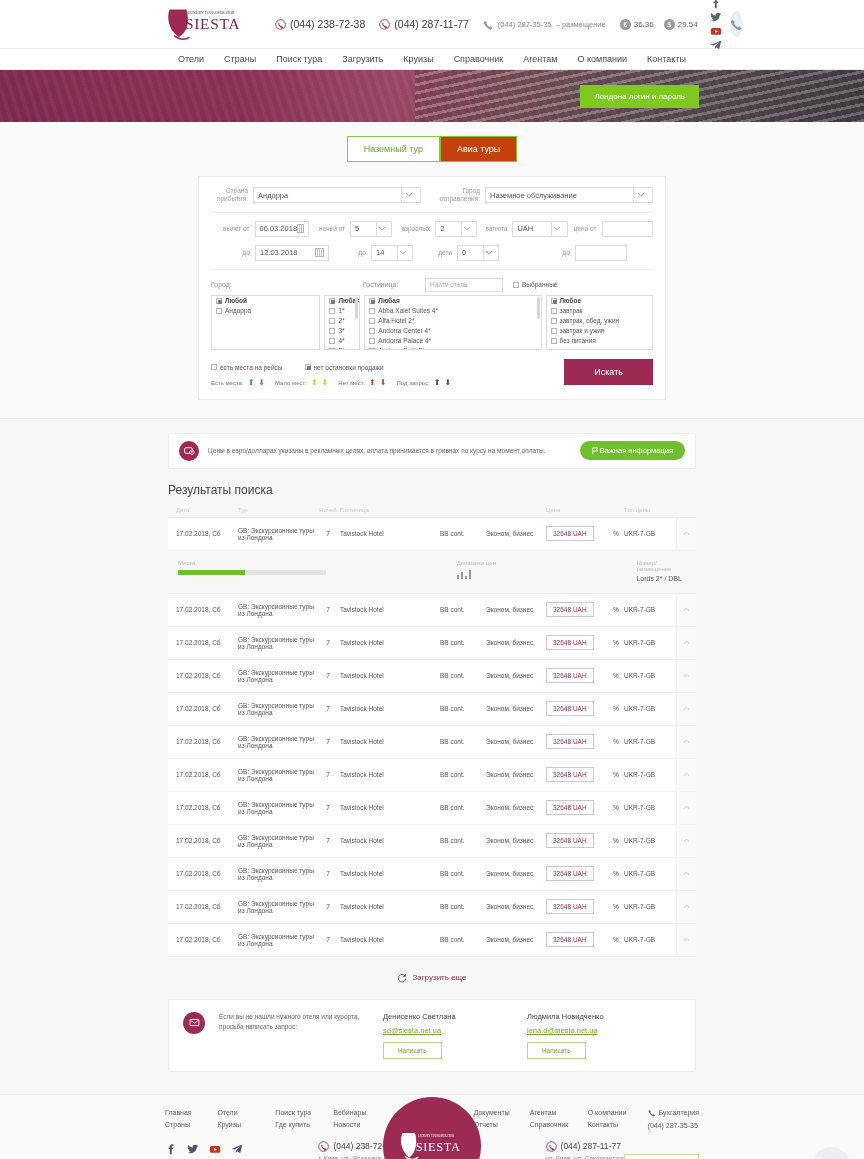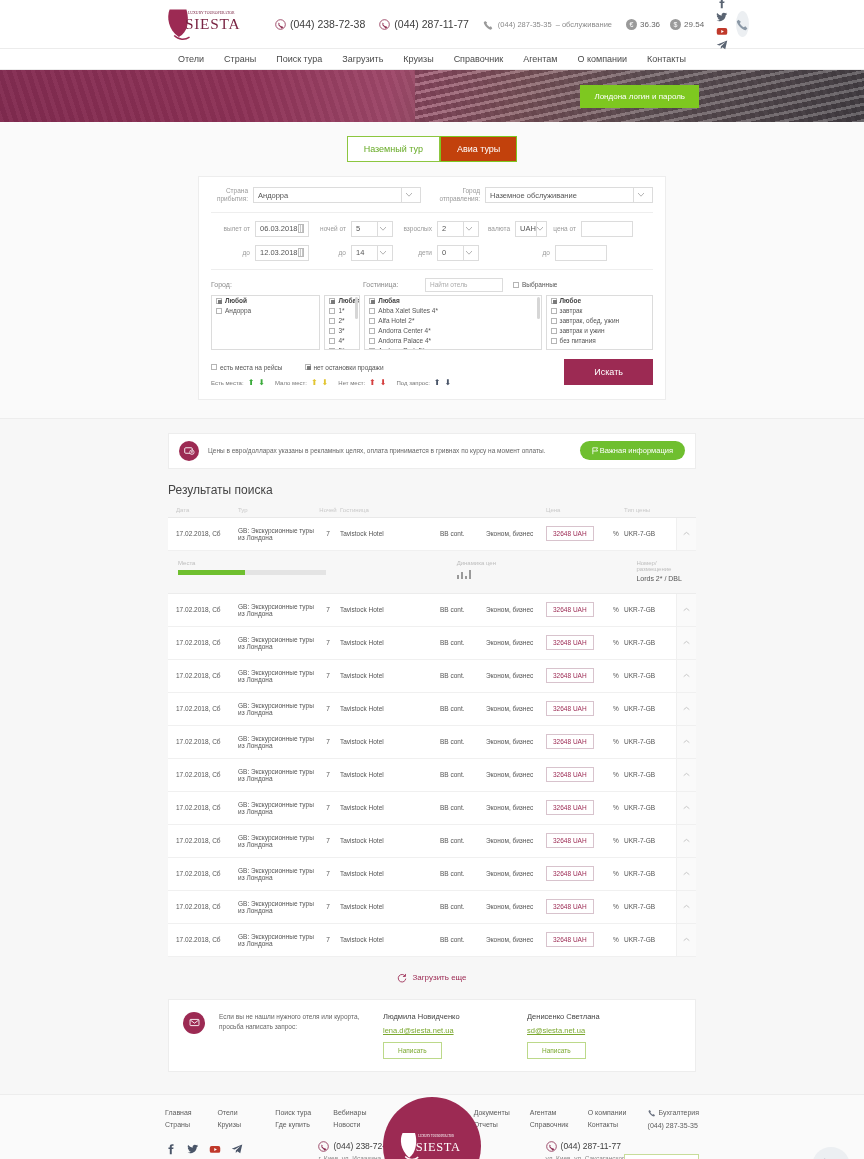--- a/index.html
+++ b/index.html
@@ -180,21 +180,21 @@
           </span>
         <span>(044) 287-11-77</span>
       </div>
       <div class="phone small">
         <span class="ph-ico" style="color:#9a9a9a">
             <svg viewBox="0 0 16 16">
               <path d="M3 3l3 2-1 2c1 2 2.5 3.5 4.5 4.5l2-1 2 3-2 2C8 15 2 10 1 5z" fill="currentColor"></path>
             </svg>
           </span>
         <span>(044) 287-35-35</span>
-        <span> – обслуживание</span>
+        <span> – размещение</span>
       </div>
     </div>
     <div class="rates">
       <div class="rate">
         <span class="rate-badge">€</span>
         <span>36.36</span>
       </div>
       <div class="rate">
         <span class="rate-badge">$</span>
         <span>29.54</span>
@@ -297,37 +297,37 @@
         <div class="lbl" style="width:44px">взрослых</div>
         <div class="ctrl" style="width:42px">
           <span class="selbox">2</span>
           <span class="selarrow">
               <svg width="6" height="4" viewBox="0 0 6 4">
                 <path d="M0 0l3 3.2L6 0" fill="none" stroke="#b3b3b3" stroke-width="1"></path>
               </svg>
             </span>
         </div>
         <div class="lbl" style="width:36px">валюта</div>
-        <div class="ctrl" style="width:32px">
+        <div class="ctrl" style="width:56px">
           <span class="selbox">UAH</span>
           <span class="selarrow">
               <svg width="6" height="4" viewBox="0 0 6 4">
                 <path d="M0 0l3 3.2L6 0" fill="none" stroke="#b3b3b3" stroke-width="1"></path>
               </svg>
             </span>
         </div>
         <div class="lbl" style="width:34px">цена от</div>
         <div class="ctrl" style="width:52px">
           <span></span>
         </div>
       </div>
 
       <div class="frow">
         <div class="lbl" style="width:44px">до</div>
-        <div class="ctrl" style="width:54px">
+        <div class="ctrl" style="width:74px">
           <span>12.03.2018</span>
           <span class="cal"></span>
         </div>
         <div class="lbl" style="width:42px">до</div>
         <div class="ctrl" style="width:42px">
           <span class="selbox">14</span>
           <span class="selarrow">
               <svg width="6" height="4" viewBox="0 0 6 4">
                 <path d="M0 0l3 3.2L6 0" fill="none" stroke="#b3b3b3" stroke-width="1"></path>
               </svg>
@@ -745,27 +745,27 @@
 
       <div class="contact">
         <div class="cico">
           <svg viewBox="0 0 16 16">
               <rect x="1.5" y="3.5" width="13" height="9" rx="1" fill="none" stroke="currentColor" stroke-width="1.3"></rect>
               <path d="M2 4.5l6 4.5 6-4.5" fill="none" stroke="currentColor" stroke-width="1.3"></path>
             </svg>
         </div>
         <div class="ctext">Если вы не нашли нужного отеля или курорта, просьба написать запрос:</div>
         <div class="cperson">
+          <div class="cname">Денисенко Светлана</div>
+          <a class="cmail" href="#">sd@siesta.net.ua</a>
+          <button class="cbtn">Написать</button>
+        </div>
+        <div class="cperson">
           <div class="cname">Людмила Новидченко</div>
           <a class="cmail" href="#">lena.d@siesta.net.ua</a>
-          <button class="cbtn">Написать</button>
-        </div>
-        <div class="cperson">
-          <div class="cname">Денисенко Светлана</div>
-          <a class="cmail" href="#">sd@siesta.net.ua</a>
           <button class="cbtn">Написать</button>
         </div>
       </div>
 
     </div>
   </div>
 
   <div class="footer">
     <div class="fgrid">
       <div class="fcol" style="width:56px">

